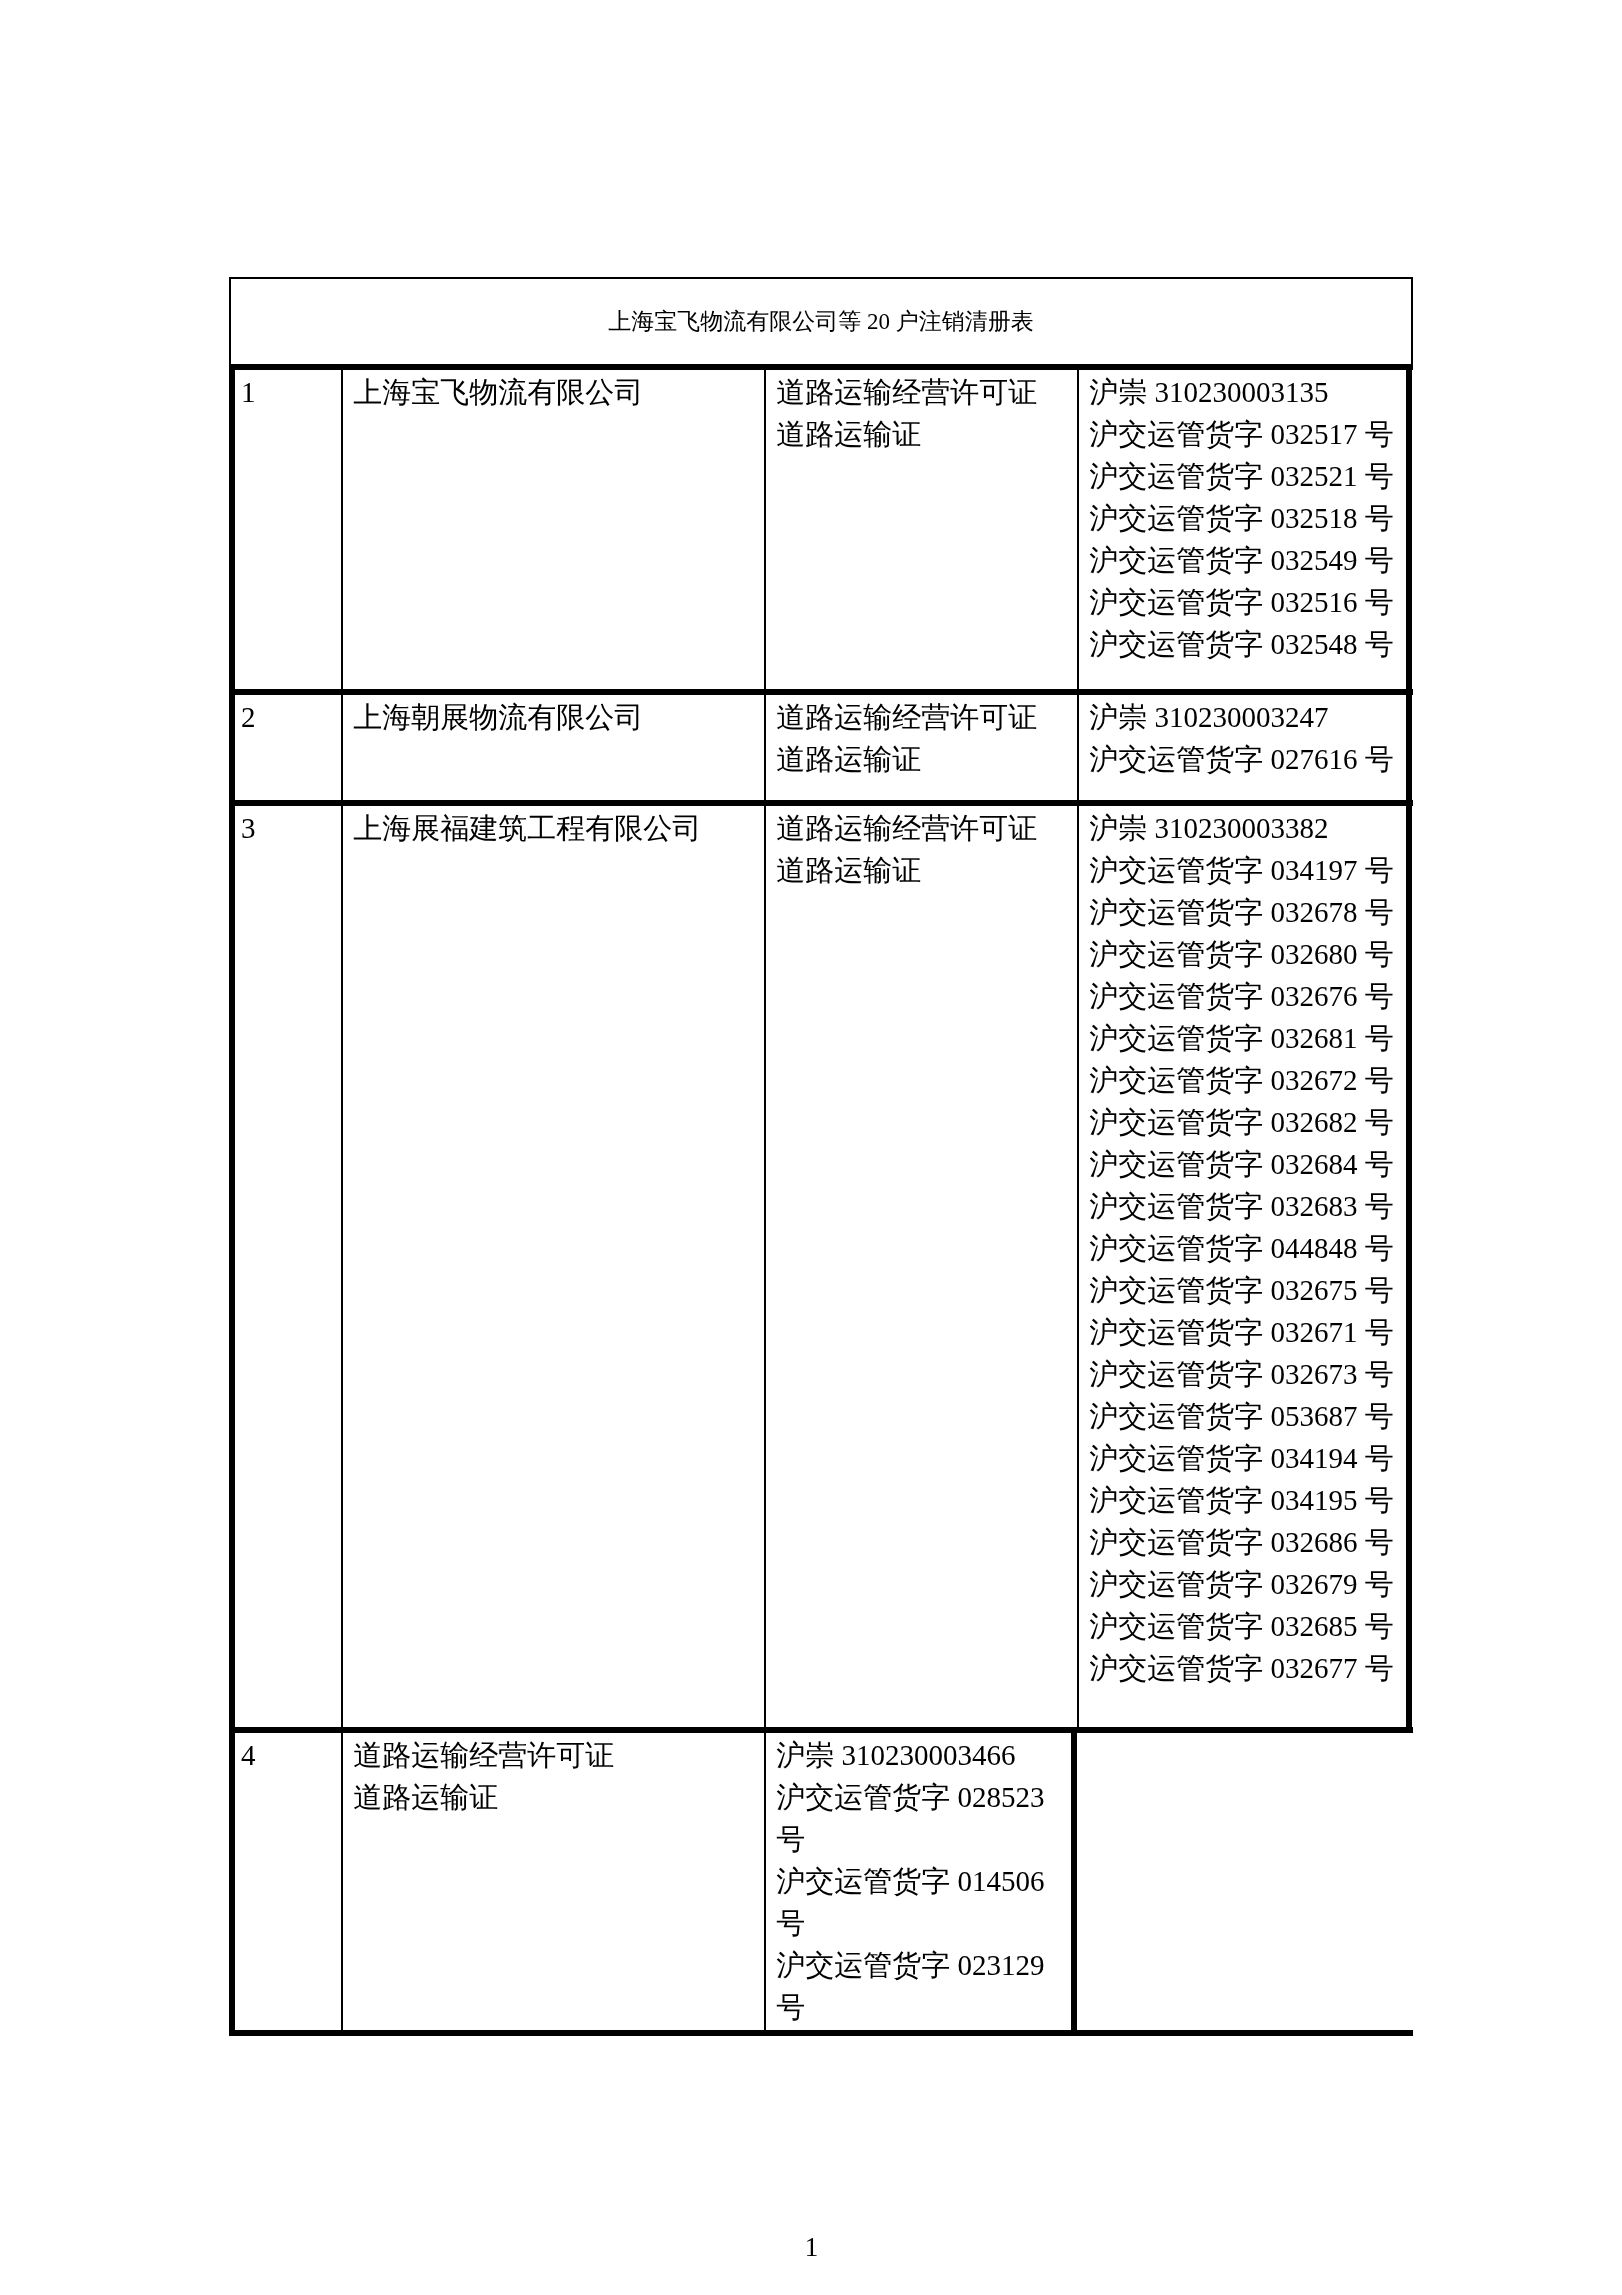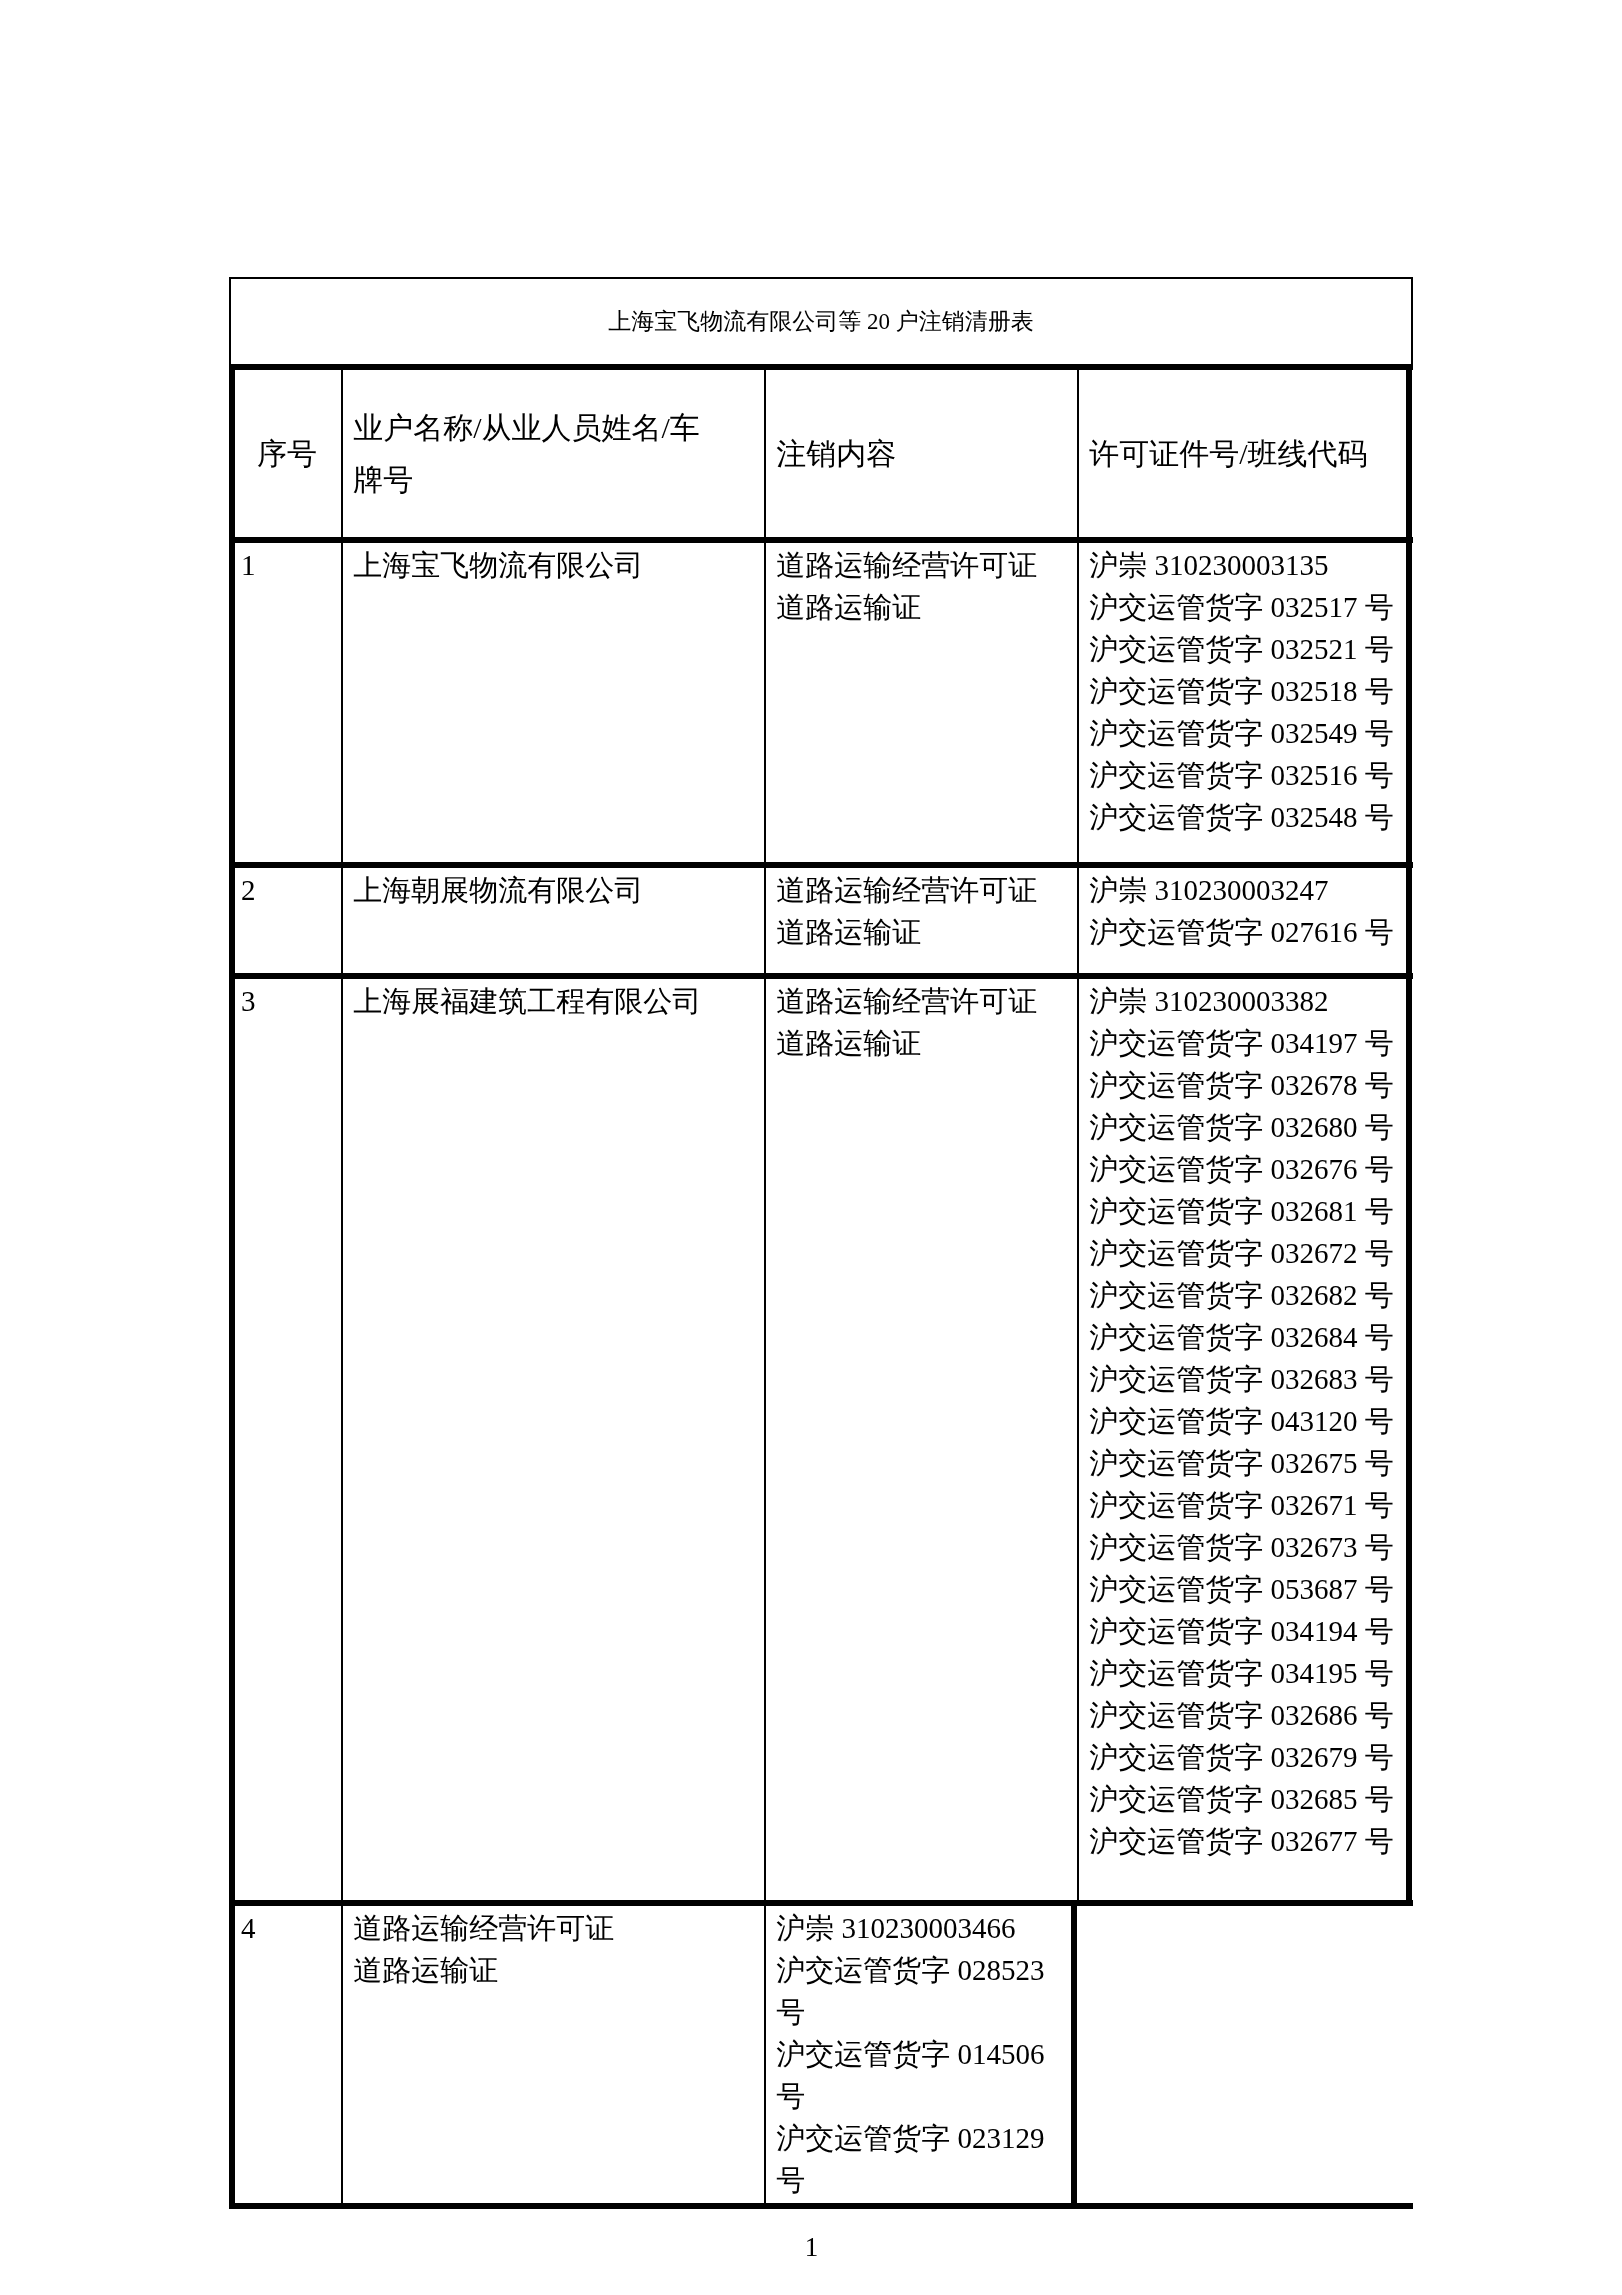--- a/index.html
+++ b/index.html
@@ -71,35 +71,20 @@
     line-height: 42px;
   }
 </style>
 </head>
 <body>
 
 <div class="doc-table">
 
   <div class="title-row">上海宝飞物流有限公司等 20 户注销清册表</div>
 
-  <div class="trow header-row">
-    <div class="cell c1">
-      <div>序号</div>
-    </div>
-    <div class="cell c2">
-      <div>业户名称/从业人员姓名/车</div>
-      <div>牌号</div>
-    </div>
-    <div class="cell c3">
-      <div>注销内容</div>
-    </div>
-    <div class="cell c4">
-      <div>许可证件号/班线代码</div>
-    </div>
-  </div>
 
   <div class="trow data-row r0">
     <div class="cell c1">1</div>
     <div class="cell c2">上海宝飞物流有限公司</div>
     <div class="cell c3">
         <div class="line">道路运输经营许可证</div>
         <div class="line">道路运输证</div>
       </div>
     <div class="cell c4">
         <div class="line">沪崇 310230003135</div>
@@ -136,21 +121,21 @@
         <div class="line">沪崇 310230003382</div>
         <div class="line">沪交运管货字 034197 号</div>
         <div class="line">沪交运管货字 032678 号</div>
         <div class="line">沪交运管货字 032680 号</div>
         <div class="line">沪交运管货字 032676 号</div>
         <div class="line">沪交运管货字 032681 号</div>
         <div class="line">沪交运管货字 032672 号</div>
         <div class="line">沪交运管货字 032682 号</div>
         <div class="line">沪交运管货字 032684 号</div>
         <div class="line">沪交运管货字 032683 号</div>
-        <div class="line">沪交运管货字 043120 号</div>
+        <div class="line">沪交运管货字 044848 号</div>
         <div class="line">沪交运管货字 032675 号</div>
         <div class="line">沪交运管货字 032671 号</div>
         <div class="line">沪交运管货字 032673 号</div>
         <div class="line">沪交运管货字 053687 号</div>
         <div class="line">沪交运管货字 034194 号</div>
         <div class="line">沪交运管货字 034195 号</div>
         <div class="line">沪交运管货字 032686 号</div>
         <div class="line">沪交运管货字 032679 号</div>
         <div class="line">沪交运管货字 032685 号</div>
         <div class="line">沪交运管货字 032677 号</div>

